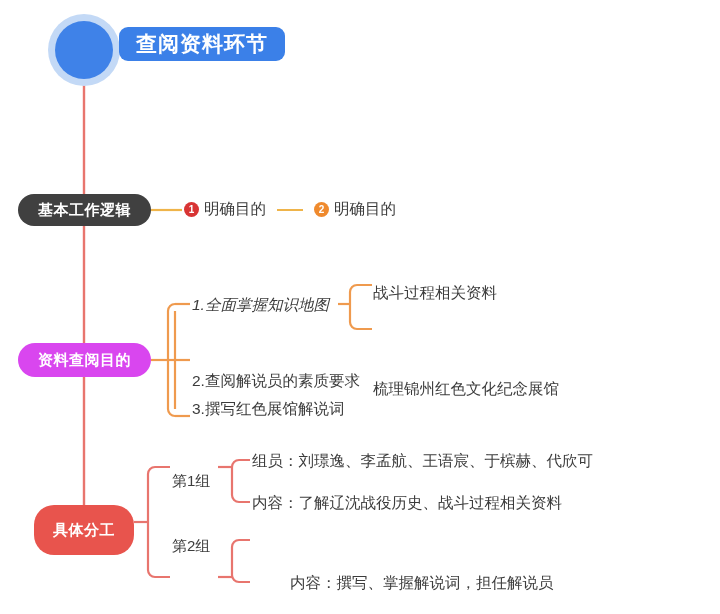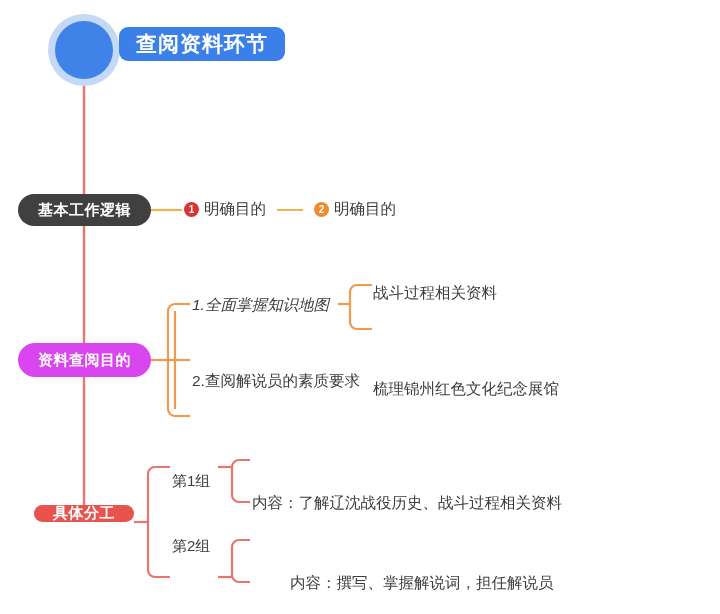--- a/index.html
+++ b/index.html
@@ -41,21 +41,21 @@
     font-size:15px;font-weight:bold;
     white-space:nowrap;
     letter-spacing:.5px;
   }
   .pill-yellow{background:#404040;}
   .pill-orange{background:#d946ef;}
   .pill-red{background:#e8544d;}
 
   #node-logic{left:18px;top:194px;width:133px;height:32px;}
   #node-purpose{left:18px;top:343px;width:133px;height:34px;}
-  #node-division{left:34px;top:505px;width:100px;height:17px;text-align:center;}
+  #node-division{left:34px;top:505px;width:100px;height:50px;text-align:center;}
 
   
   .leaf{
     position:absolute;
     font-size:15.5px;
     color:#3c3c3c;
     white-space:nowrap;
     line-height:1;
   }
   .leaf-sm{font-size:15px;}
@@ -129,22 +129,24 @@
     <span class="logic-label">明确目的</span>
   </div>
 
   <div class="pill pill-orange" id="node-purpose">资料查阅目的</div>
 
   <div class="leaf" style="left:192px;top:297px;font-style:italic;">1.全面掌握知识地图</div>
   <div class="leaf" style="left:373px;top:285px;">战斗过程相关资料</div>
   <div class="leaf" style="left:373px;top:336px;margin-top:45px;">梳理锦州红色文化纪念展馆</div>
 
   <div class="leaf" style="left:192px;top:361px;margin-top:12px;">2.查阅解说员的素质要求</div>
+  <div class="leaf" style="left:192px;top:401px;">3.撰写红色展馆解说词</div>
 
   <div class="pill pill-red" id="node-division">具体分工</div>
 
   <div class="leaf leaf-sm" style="left:172px;top:473px;">第1组</div>
+  <div class="leaf" style="left:252px;top:453px;">组员：刘璟逸、李孟航、王语宸、于槟赫、代欣可</div>
   <div class="leaf" style="left:252px;top:495px;">内容：了解辽沈战役历史、战斗过程相关资料</div>
 
   <div class="leaf leaf-sm" style="left:172px;top:538px;">第2组</div>
   <div class="leaf" style="left:252px;top:575px;margin-left:38px;">内容：撰写、掌握解说词，担任解说员</div>
 
 </div>
 
 </body></html>

